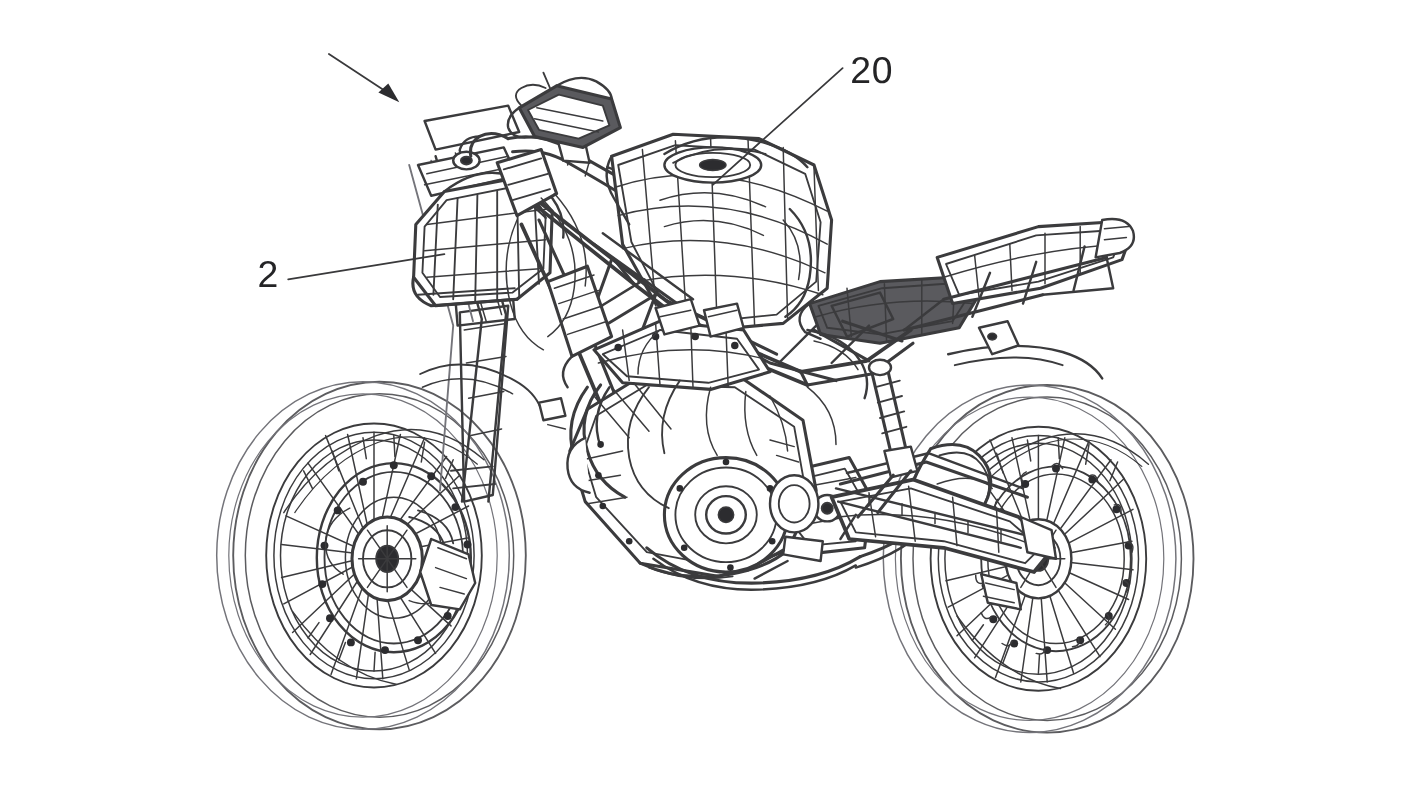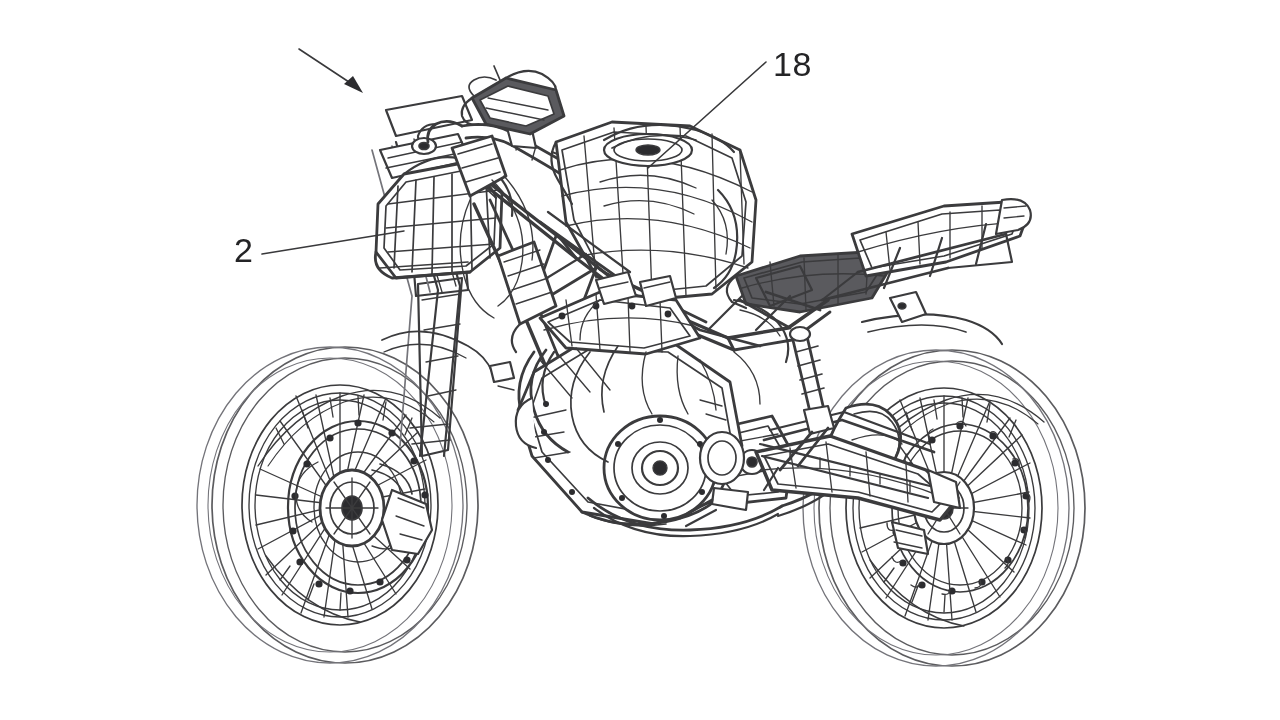--- a/index.html
+++ b/index.html
@@ -461,17 +461,17 @@
       <line class="leader" x1="262" y1="254" x2="404" y2="231"></line>
     </g>
 
     <g>
       <line class="leader" x1="299" y1="49" x2="355" y2="86"></line>
       <path class="filld" d="M363 93 L344 84 L353 76 Z"></path>
     </g>
 
   </svg>
 
-  <div class="callout" id="label-11">18</div>
+  <div class="callout" id="label-11">20</div>
 
   <div class="callout" id="label-2">2</div>
 
 </div>
 
 </body></html>

